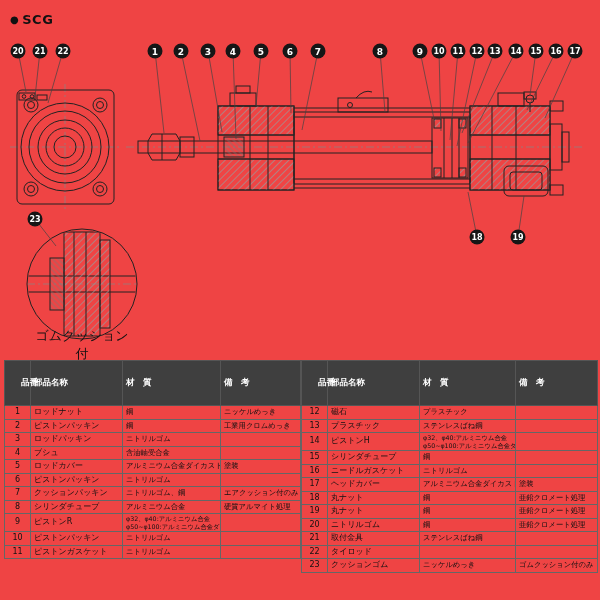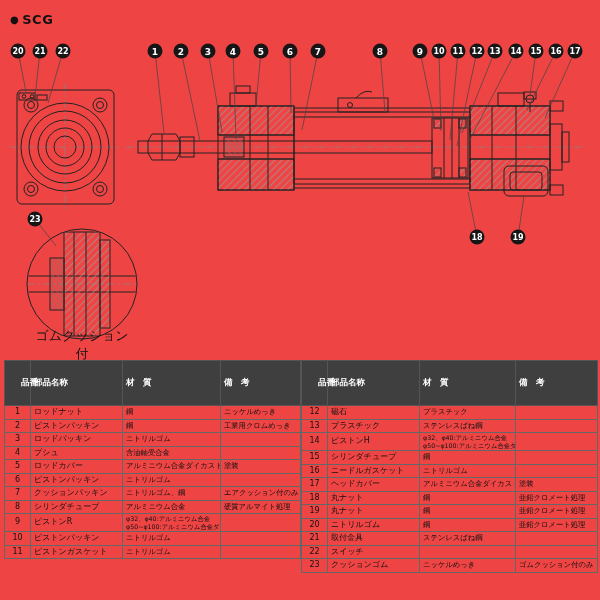--- a/index.html
+++ b/index.html
@@ -439,21 +439,21 @@
             <td>亜鉛クロメート処理</td>
           </tr>
           <tr>
             <td>21</td>
             <td>取付金具</td>
             <td>ステンレスばね鋼</td>
             <td></td>
           </tr>
           <tr>
             <td>22</td>
-            <td>スイッチ</td>
+            <td>タイロッド</td>
             <td></td>
             <td></td>
           </tr>
           <tr>
             <td>23</td>
             <td>クッションゴム</td>
             <td>ニッケルめっき</td>
             <td>ゴムクッション付のみ</td>
           </tr>
         </tbody>

